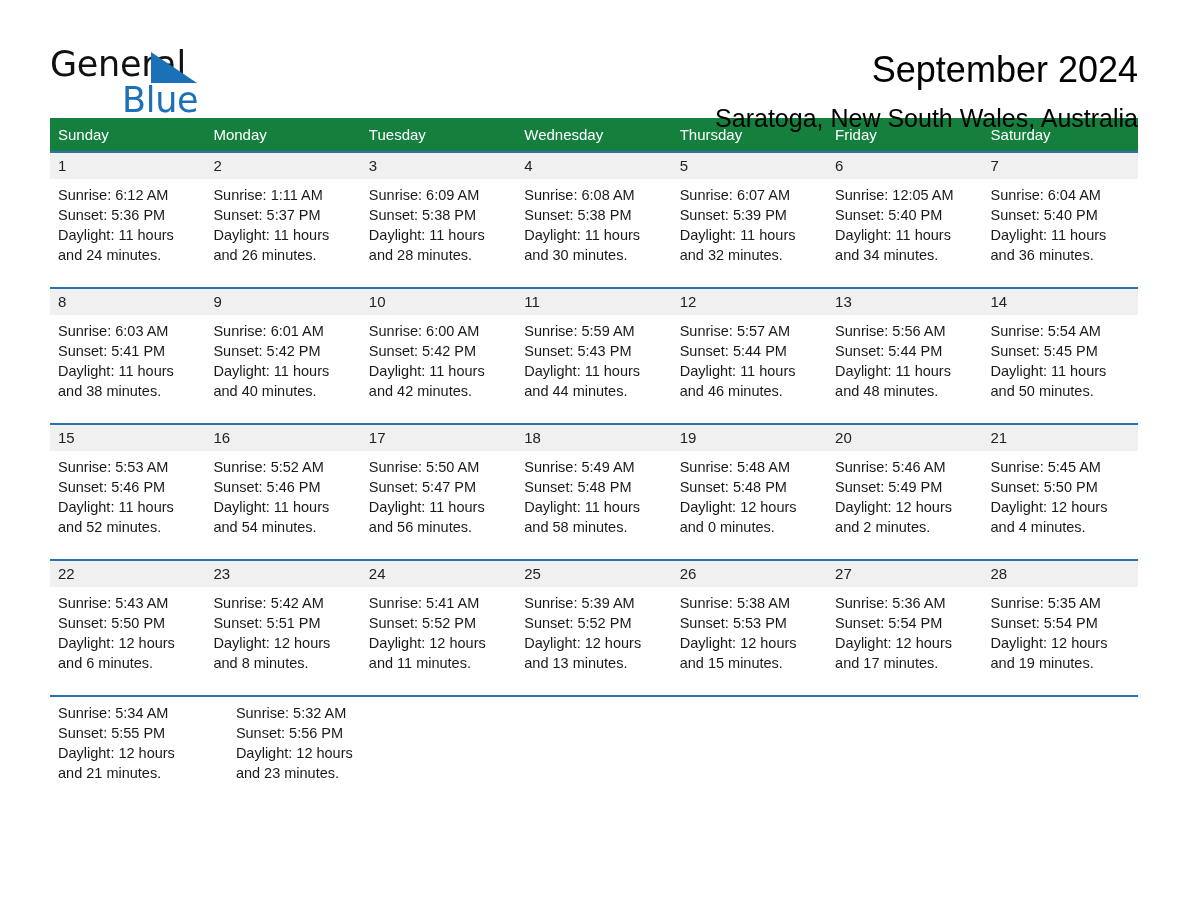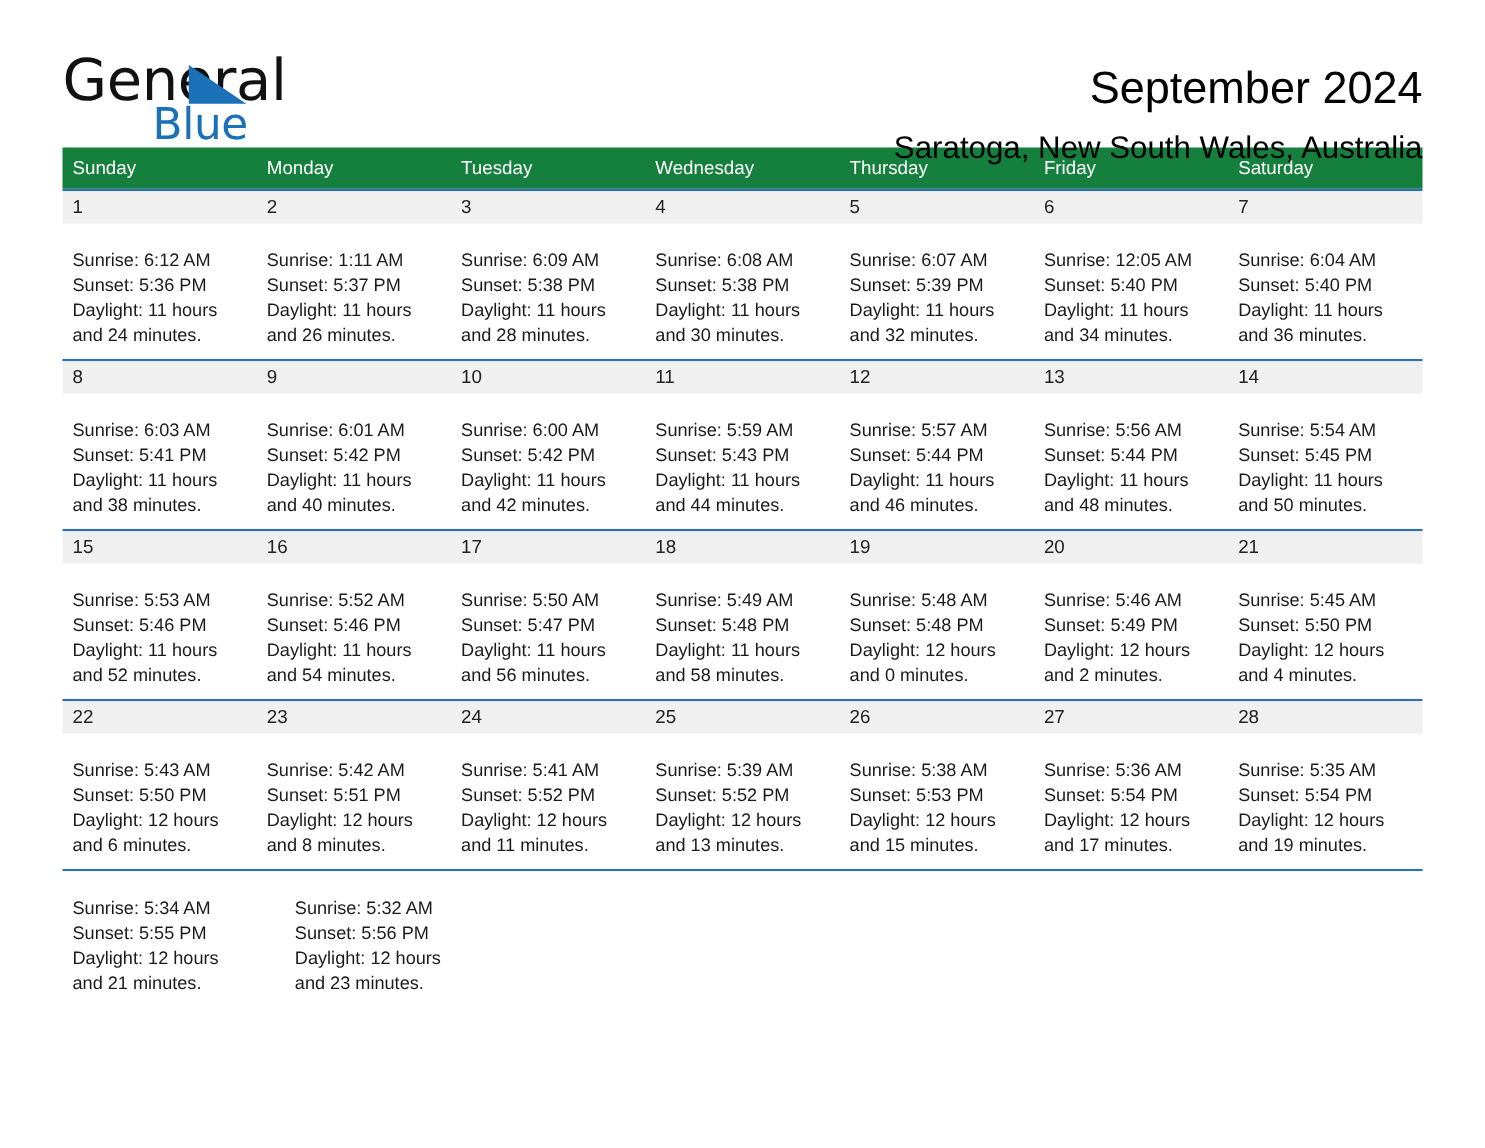--- a/index.html
+++ b/index.html
@@ -34,21 +34,21 @@
   .logo {
     position: relative;
     width: 170px;
     height: 74px;
     flex: 0 0 auto;
   }
   .logo-general {
     position: absolute;
     left: 0;
     top: 0;
-    font-size: 46px;
+    font-size: 35px;
     line-height: 40px;
     letter-spacing: -0.3px;
     color: #111111;
     font-family: "DejaVu Sans", sans-serif;
     font-weight: 400;
   }
   .logo-triangle {
     position: absolute;
     left: 101px;
     top: 8px;
@@ -130,21 +130,21 @@
     box-sizing: border-box;
     color: #222222;
   }
   .detail-strip {
     display: flex;
     background: #ffffff;
     height: 108px;
   }
   .detail-cell {
     flex: 1 1 0;
-    padding: 20px 8px 0 8px;
+    padding: 6px 8px 0 8px;
     box-sizing: border-box;
   }
   .detail-line {
     font-size: 14.5px;
     line-height: 20px;
     color: #1a1a1a;
     white-space: nowrap;
   }
   .week-row.last .detail-strip {
     height: 104px;

